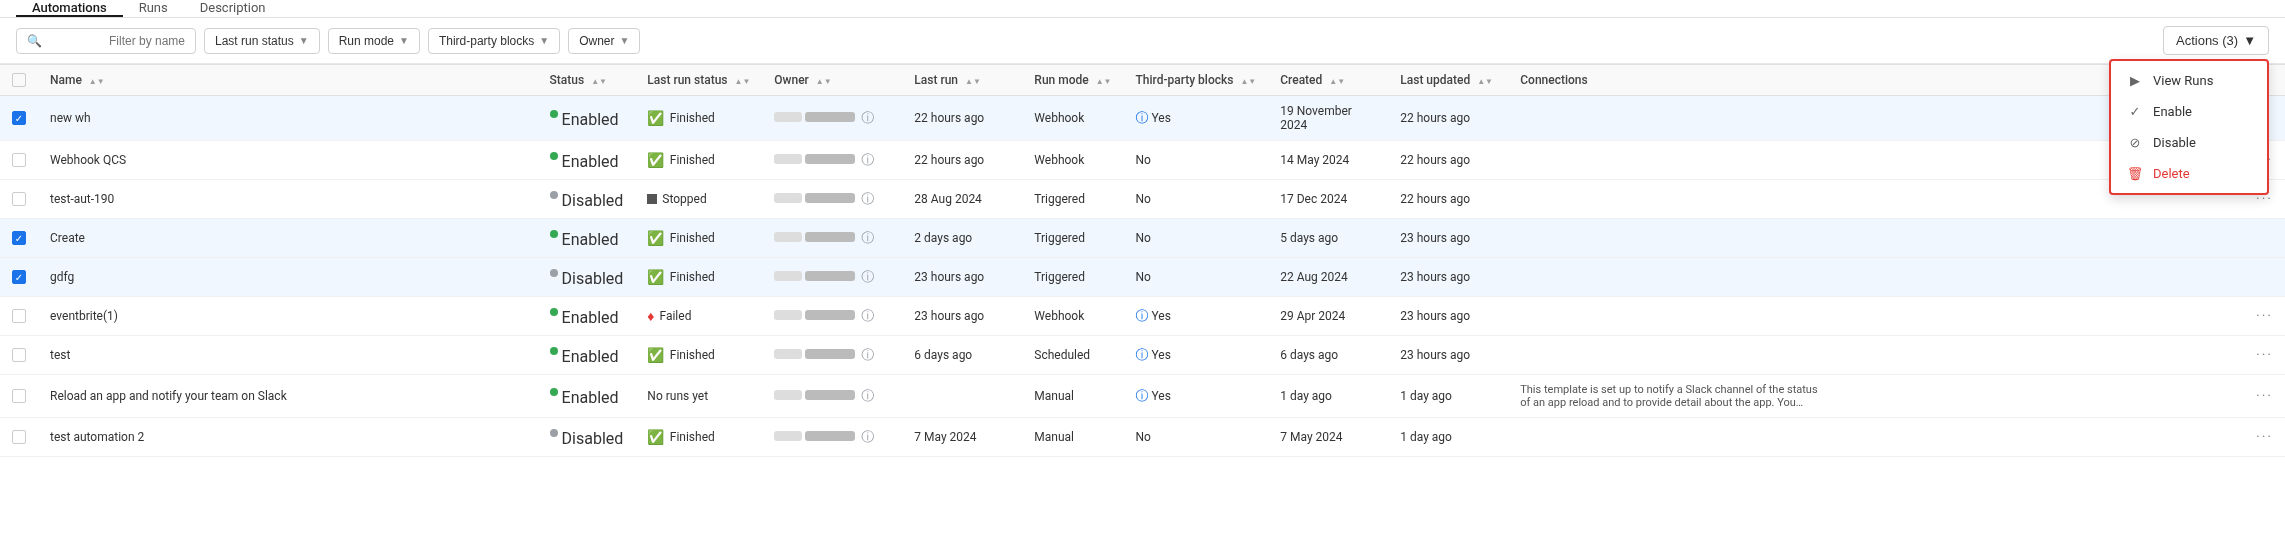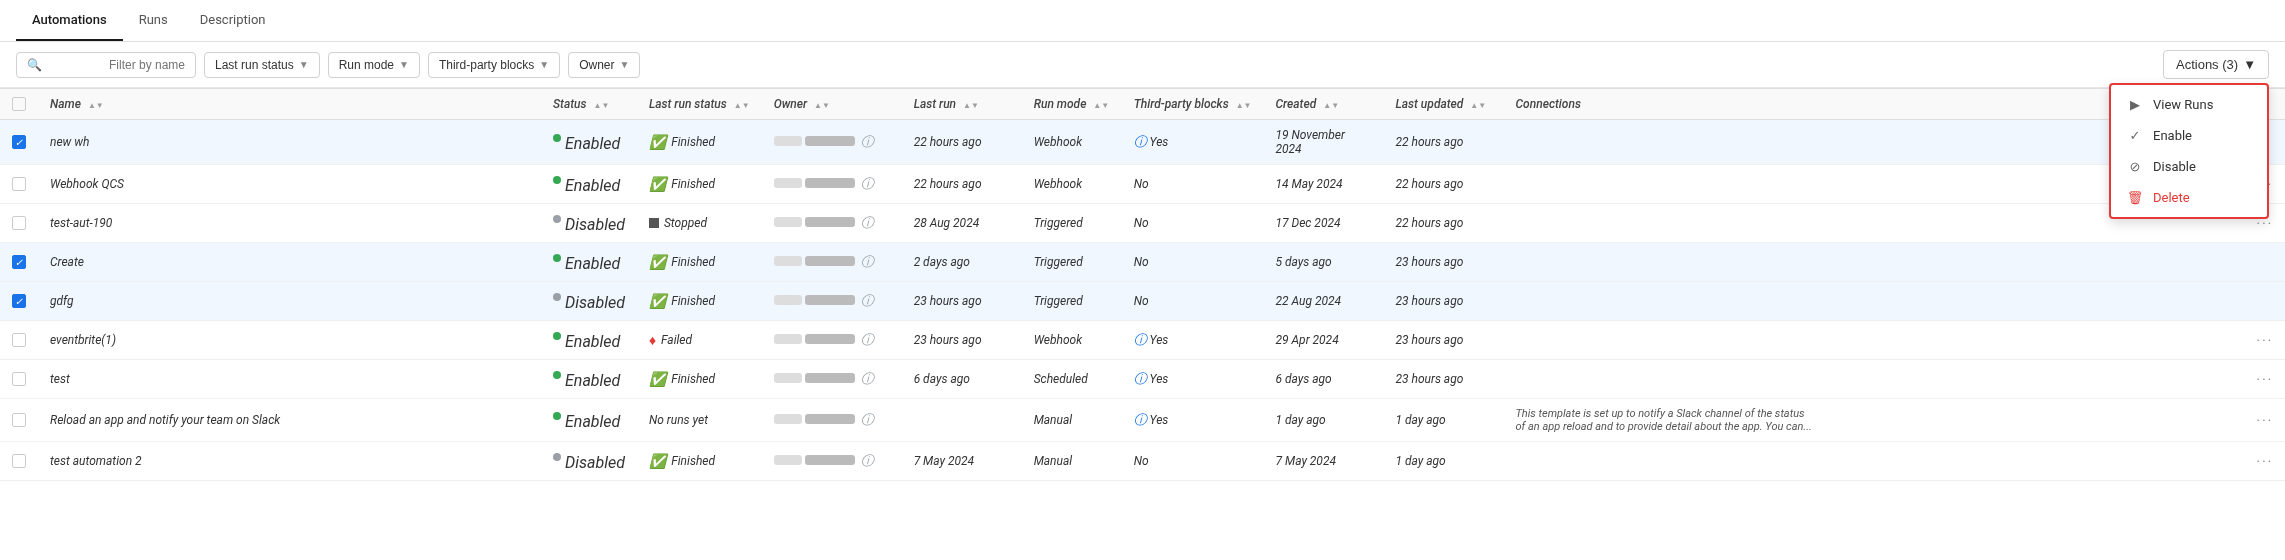--- a/index.html
+++ b/index.html
@@ -1,31 +1,31 @@
 <!DOCTYPE html>
 <html><head>
   <meta charset="utf-8">
   <style>
     * { box-sizing: border-box; margin: 0; padding: 0; }
     body { font-family: -apple-system, BlinkMacSystemFont, 'Segoe UI', Roboto, sans-serif; font-size: 13px; background: #fff; color: #1a1a1a; }
 
     .top-nav { display: flex; align-items: center; border-bottom: 1px solid #e0e0e0; padding: 0 16px; background: #fff; }
-    .nav-tab { padding: 12px 16px; cursor: pointer; font-size: 13px; color: #555; border-bottom: 2px solid transparent; }
+    .nav-tab { padding: 0 16px; cursor: pointer; font-size: 13px; color: #555; border-bottom: 2px solid transparent; }
     .nav-tab.active { color: #1a1a1a; border-bottom: 2px solid #1a1a1a; font-weight: 500; }
 
     .toolbar { display: flex; align-items: center; gap: 8px; padding: 8px 16px; background: #fff; border-bottom: 1px solid #e8e8e8; }
     .filter-input { display: flex; align-items: center; gap: 6px; border: 1px solid #d0d0d0; border-radius: 4px; padding: 5px 10px; width: 180px; background: #fff; }
     .filter-input input { border: none; outline: none; font-size: 12px; color: #555; width: 100%; background: transparent; text-align: right; }
     .filter-btn { display: flex; align-items: center; gap: 5px; border: 1px solid #d0d0d0; border-radius: 4px; padding: 5px 10px; font-size: 12px; cursor: pointer; background: #fff; color: #333; white-space: nowrap; }
     .filter-btn .chevron { font-size: 10px; color: #888; }
 
     .actions-btn { margin-left: auto; display: flex; align-items: center; gap: 5px; border: 1px solid #d0d0d0; border-radius: 4px; padding: 6px 12px; font-size: 13px; cursor: pointer; background: #fff; color: #333; font-weight: 500; position: relative; }
 
     .table-container { overflow-x: auto; }
-    table { width: 100%; border-collapse: collapse; font-size: 12px; font-style: italic; }
+    table { width: 100%; border-collapse: collapse; font-size: 12px; }
     th { background: #f9f9f9; border-bottom: 1px solid #e0e0e0; border-top: 1px solid #e0e0e0; padding: 8px 12px; text-align: left; font-weight: 500; color: #444; white-space: nowrap; position: relative; }
     th .sort-icons { display: inline-flex; flex-direction: column; margin-left: 4px; opacity: 0.5; font-size: 8px; }
     td { padding: 8px 12px; border-bottom: 1px solid #f0f0f0; vertical-align: middle; color: #333; }
     tr.selected td { background: #f0f7ff; }
 
     .checkbox { width: 14px; height: 14px; border: 1px solid #ccc; border-radius: 2px; cursor: pointer; display: flex; align-items: center; justify-content: center; }
     .checkbox.checked { background: #1a73e8; border-color: #1a73e8; }
     .checkbox.checked::after { content: '✓'; color: white; font-size: 10px; }
 
     .status-badge { display: inline-flex; align-items: flex-start; gap: 4px; font-size: 16px; }

